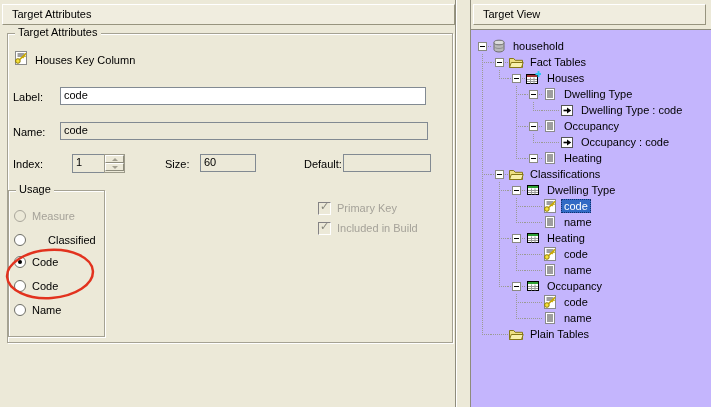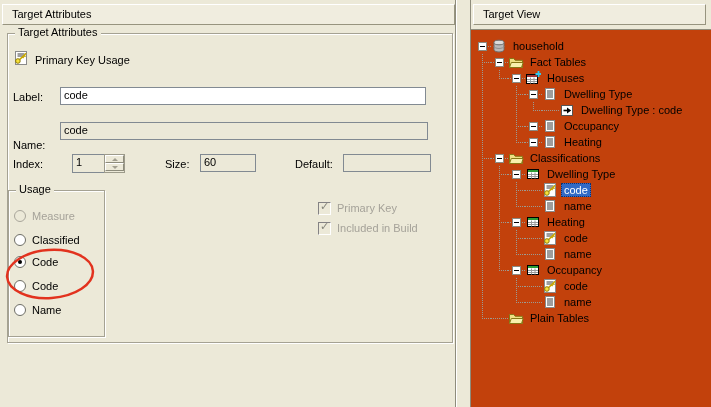--- a/index.html
+++ b/index.html
@@ -54,21 +54,21 @@
   .chk-row .clabel { margin-left:6px; color:#A5A299; }
 
   
   #annotation { position:absolute; left:0px; top:244px; }
 
   
   #divider-dark { position:absolute; left:455px; top:0; width:1px; height:407px; background:#8E8C7C; }
   #divider-light { position:absolute; left:456px; top:0; width:1px; height:407px; background:#FFFFFF; }
   #rpanel-edge { position:absolute; left:470px; top:0; width:1px; height:407px; background:#8E8C7C; }
   #treearea { position:absolute; left:471px; top:29px; width:240px; height:378px;
-              background:#c2410c; border-top:1px solid #8E8C7C; }
+              background:#c4b5fd; border-top:1px solid #8E8C7C; }
   #tree { position:absolute; left:3px; top:8px; }
   .trow { display:flex; align-items:center; height:16px; white-space:nowrap; }
   .tcell { position:relative; width:17px; height:16px; flex:none; }
   .vfull,.vtop,.vbot { position:absolute; left:8px; width:1px;
      background-image:repeating-linear-gradient(to bottom,#9B9B93 0 1px,transparent 1px 2px); }
   .vfull { top:0; height:16px; }
   .vtop  { top:0; height:8px; }
   .vbot  { top:8px; height:8px; }
   .hline { position:absolute; top:8px; height:1px;
      background-image:repeating-linear-gradient(to right,#9B9B93 0 1px,transparent 1px 2px); }
@@ -94,53 +94,53 @@
   </div>
 
   <span class="ticon" style="position:absolute; left:13px; top:50px;" id="pk-icon-slot">
       <svg viewBox="0 0 16 16">
         <rect x="2.5" y="1.5" width="11" height="13" fill="#fff" stroke="#8A8A8A"></rect>
         <path d="M4.5 4h7M4.5 6h7" stroke="#3C3C3C"></path>
         <path d="M6.8 9.4L13.2 3.2M11 5.2l1.5 1.5M9.4 6.7l1.3 1.3" stroke="#C9A800" stroke-width="1.5" fill="none"></path>
         <circle cx="4.9" cy="11" r="2.3" fill="#F7E23C" stroke="#8F7B00"></circle>
       </svg>
     </span>
-  <span class="lbl" style="left:35px; top:54px;">Primary Key Usage</span>
+  <span class="lbl" style="left:35px; top:54px;">Houses Key Column</span>
 
   <span class="lbl" style="left:13px; top:91px;">Label:</span>
   <div class="field" style="left:60px; top:87px; width:366px; height:18px;">code</div>
 
-  <span class="lbl" style="left:13px; top:139px;">Name:</span>
+  <span class="lbl" style="left:13px; top:126px;">Name:</span>
   <div class="field dis" style="left:60px; top:122px; width:368px; height:18px;">code</div>
 
   <span class="lbl" style="left:13px; top:158px;">Index:</span>
   <div class="field dis" style="left:72px; top:154px; width:33px; height:19px;">1</div>
   <div class="spinner" style="left:104px; top:154px;">
     <div class="spinbtn">
         <span class="tri up"></span>
       </div>
     <div class="spinbtn">
         <span class="tri dn"></span>
       </div>
   </div>
 
   <span class="lbl" style="left:165px; top:158px;">Size:</span>
   <div class="field dis" style="left:200px; top:154px; width:56px; height:18px;">60</div>
 
-  <span class="lbl" style="left:295px; top:158px;">Default:</span>
+  <span class="lbl" style="left:304px; top:158px;">Default:</span>
   <div class="field dis" style="left:343px; top:154px; width:88px; height:18px;"></div>
 
   <div class="groupbox" style="left:8px; top:190px; width:97px; height:147px;">
     <span class="gb-title">Usage</span>
     <div id="usage-options" style="position:absolute; left:0; top:0; width:100%; height:100%;">
         <div class="radio-row" style="left: 5px; top: 18px;">
           <span class="rdot dis"></span>
           <span class="rlabel lbl dis" style="position: static;">Measure</span>
         </div>
-        <div class="radio-row" style="left: 5px; top: 42px;">
+        <div class="radio-row" style="left: 5px; top: 42px; gap: 16px;">
           <span class="rdot"></span>
           <span class="rlabel" style="position: static;">Classified</span>
         </div>
         <div class="radio-row" style="left: 5px; top: 64px;">
           <span class="rdot">
             <span class="pip"></span>
           </span>
           <span class="rlabel" style="position: static;">Code</span>
         </div>
         <div class="radio-row" style="left: 5px; top: 88px;">
@@ -315,20 +315,44 @@
             </svg>
           </span>
           <span class="tlabel">Occupancy</span>
         </div>
         <div class="trow">
           <div class="tcell">
             <div class="vfull"></div>
           </div>
           <div class="tcell"></div>
           <div class="tcell">
+            <div class="vfull"></div>
+          </div>
+          <div class="tcell">
+            <div class="vtop"></div>
+            <div class="hline" style="left: 8px; width: 9px;"></div>
+          </div>
+          <div class="tcell">
+            <div class="hline" style="left: 0px; width: 17px;"></div>
+          </div>
+          <span class="ticon">
+            <svg viewBox="0 0 16 16">
+              <rect x="2.5" y="3.5" width="11" height="10" fill="#fff" stroke="#555"></rect>
+              <path d="M4.5 8.5h4" stroke="#000" stroke-width="1.6"></path>
+              <path d="M8 5.5l4.2 3-4.2 3z" fill="#000"></path>
+            </svg>
+          </span>
+          <span class="tlabel">Occupancy : code</span>
+        </div>
+        <div class="trow">
+          <div class="tcell">
+            <div class="vfull"></div>
+          </div>
+          <div class="tcell"></div>
+          <div class="tcell">
             <div class="vtop"></div>
             <div class="hline" style="left: 8px; width: 9px;"></div>
           </div>
           <div class="tcell">
             <div class="hline" style="left: 0px; width: 17px;"></div>
             <div class="ebox">
               <div class="minus"></div>
             </div>
           </div>
           <span class="ticon">

